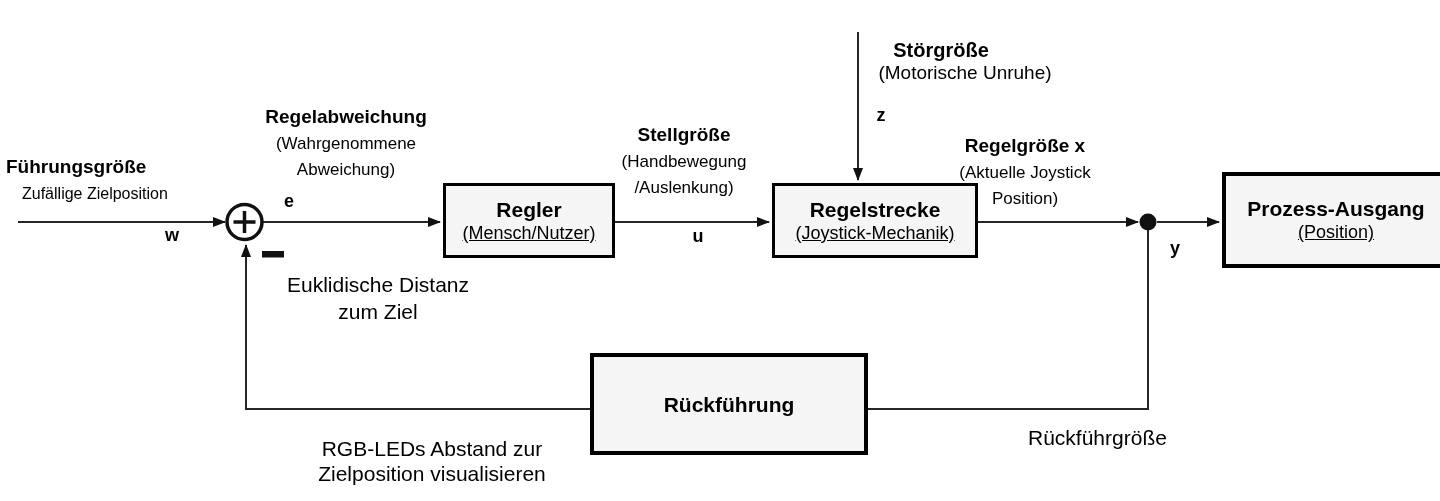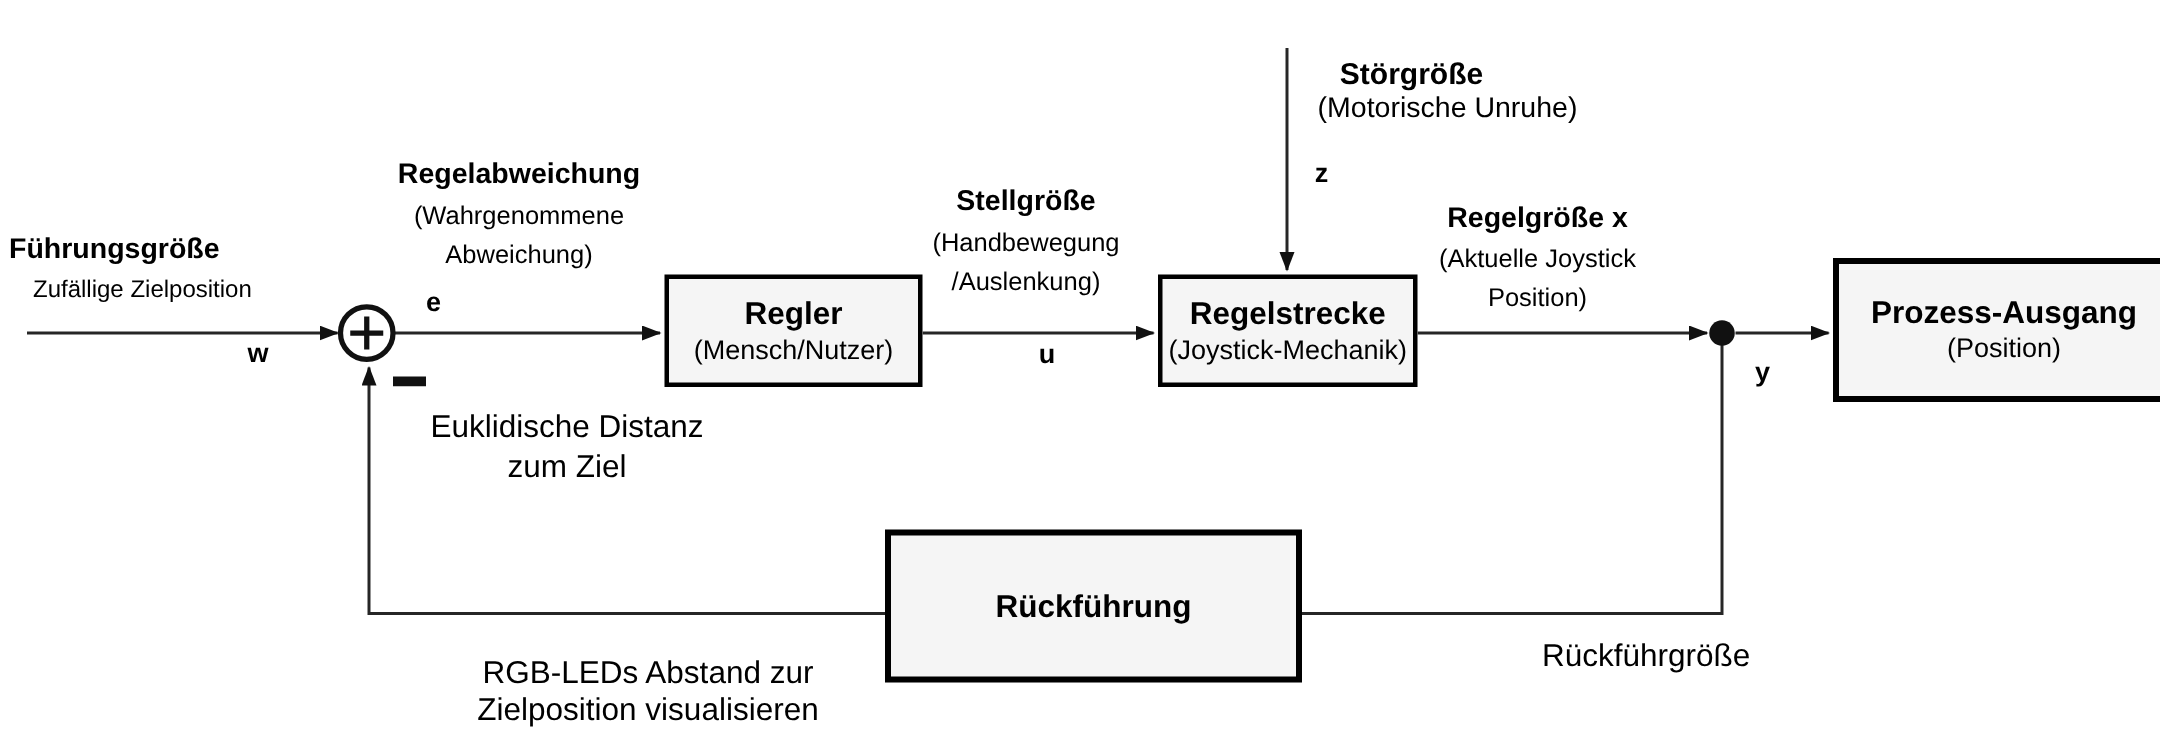--- a/index.html
+++ b/index.html
@@ -9,21 +9,21 @@
   }
   svg.wires { position:absolute; left:0; top:0; }
   .node {
     position:absolute; box-sizing:border-box;
     background:#f5f5f5; border:3px solid #000;
     display:flex; flex-direction:column; align-items:center; justify-content:center;
     text-align:center;
   }
   .node.thick { border-width:4px; }
   .node .t { font-weight:bold; font-size:21px; line-height:25px; }
-  .node .s { font-size:18px; line-height:23px; }
+  .node .s { font-size:18px; line-height:23px;text-decoration:underline; }
   .flow-label { position:absolute; text-align:center; }
   .flow-label .t { font-weight:bold; font-size:19px; line-height:29px; display:block; }
   .flow-label .s { font-size:17px; line-height:26px; display:block; }
   .left-align { text-align:left; }
   .lbl-small { font-size:16px !important;margin-left:16px; }
   .sig { position:absolute; font-weight:bold; font-size:18px; text-align:center; width:24px; }
   .annot { position:absolute; font-size:21px; line-height:27px; text-align:center; }
   .annot.left { text-align:left; }
   .stoer-line { position:absolute; text-align:center; display:block; }
 </style>
@@ -54,21 +54,21 @@
     <rect x="262" y="251" width="22" height="6.5" fill="#111"></rect>
 
     <circle cx="1148" cy="222" r="8.5" fill="#111"></circle>
   </svg>
 
   <div class="node" style="left:443px; top:183px; width:172px; height:75px;">
     <span class="t">Regler</span>
     <span class="s">(Mensch/Nutzer)</span>
   </div>
 
-  <div class="node" style="left:772px; top:183px; width:173px; height:75px;">
+  <div class="node" style="left:772px; top:183px; width:206px; height:75px;">
     <span class="t">Regelstrecke</span>
     <span class="s">(Joystick-Mechanik)</span>
   </div>
 
   <div class="node thick" style="left:1222px; top:172px; width:228px; height:96px;">
     <span class="t">Prozess-Ausgang</span>
     <span class="s">(Position)</span>
   </div>
 
   <div class="node thick" style="left:590px; top:353px; width:278px; height:102px;">

